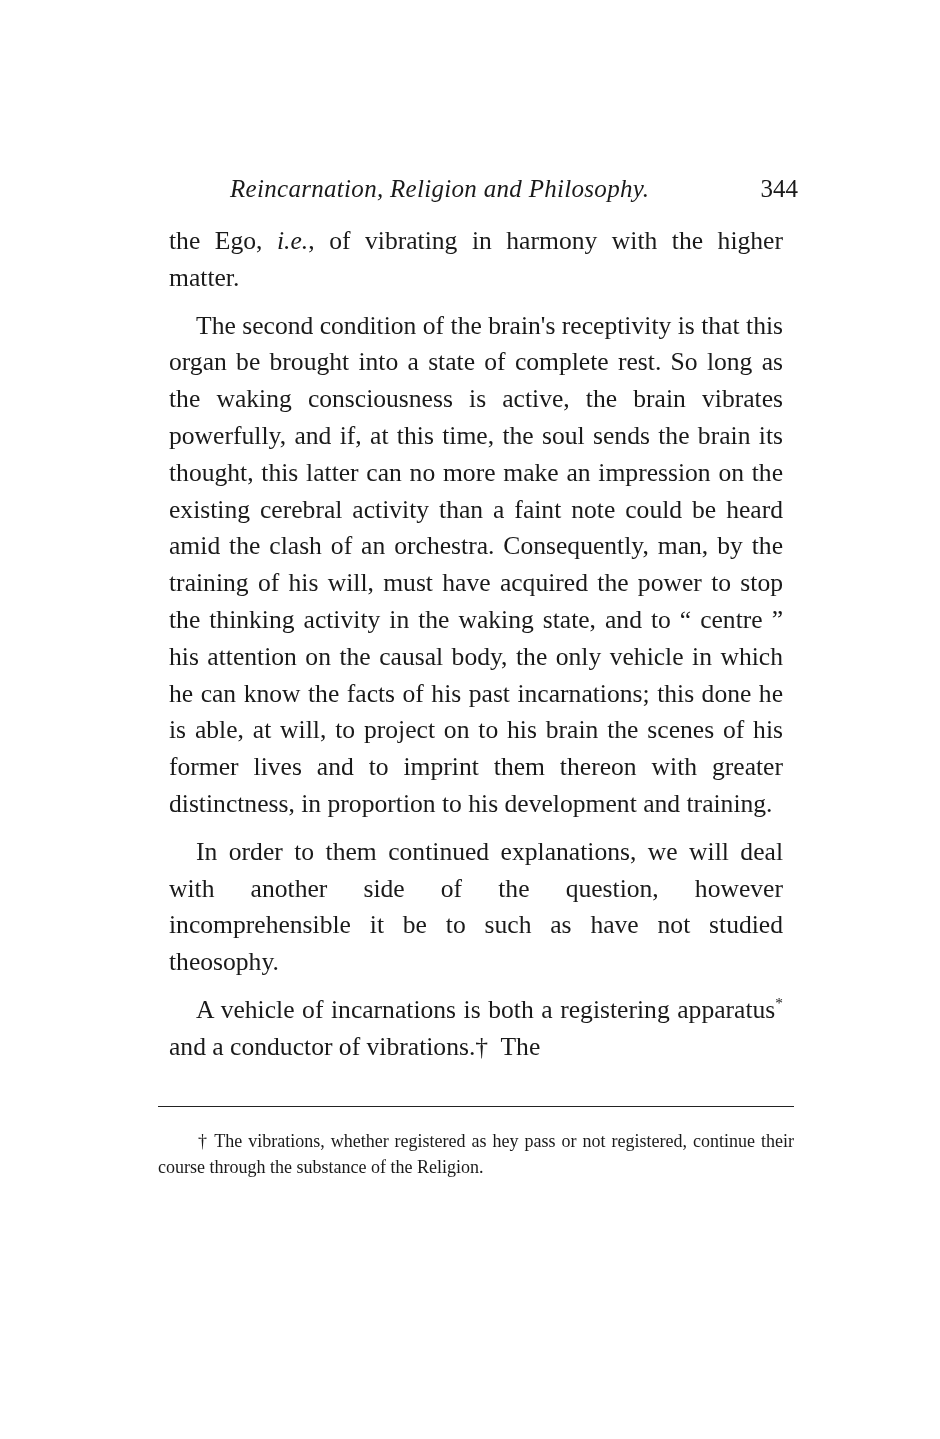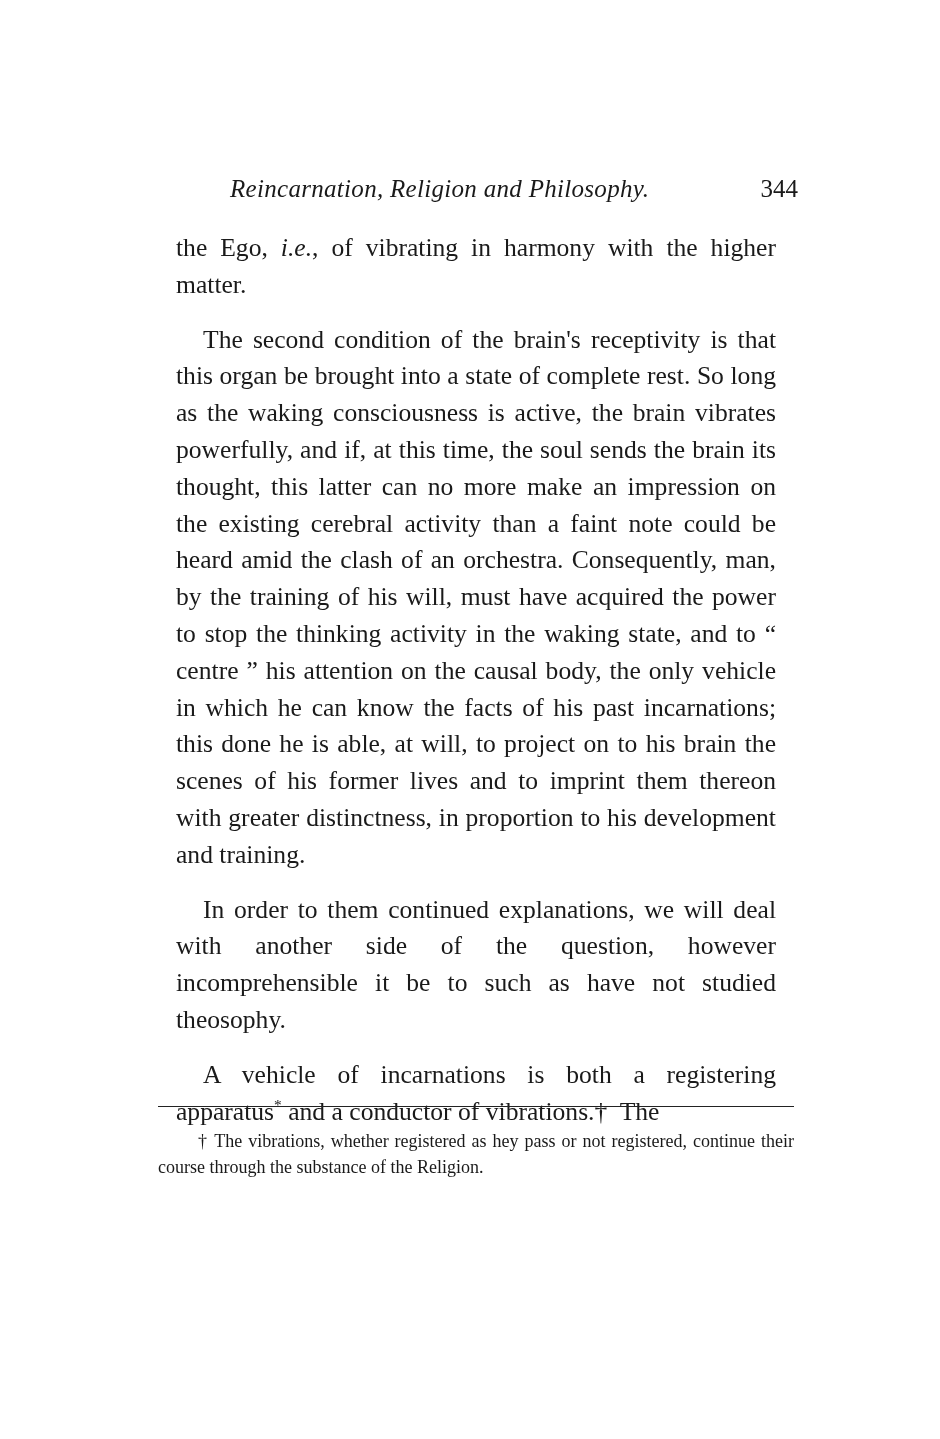--- a/index.html
+++ b/index.html
@@ -4,21 +4,21 @@
 <style>
   html, body { margin:0; padding:0; background:#ffffff; }
   body { width:940px; height:1439px; position:relative; overflow:hidden;
          font-family:"Liberation Serif", "DejaVu Serif", serif; color:#1a1a1a; }
   .header { position:absolute; top:155px; left:158px; width:640px; height:40px;
             font-size:25px;margin-top:20px; }
   .header .title { position:absolute; left:72px; top:0; font-style:italic; letter-spacing:0.3px; }
   .header .pagenum { position:absolute; right:0; top:0; }
   .body { position:absolute; top:212px; left:158px; width:636px;
           font-size:25.6px; line-height:36.8px; text-align:justify; }
-  .body p { margin:18px; }
+  .body p { margin:11px; }
   .body p.indent { text-indent:27px; }
   .body p.gap { margin-top:4px; }
   .rule { position:absolute; top:1106px; left:158px; width:636px; height:0;
           border-top:1.5px solid #222; }
   .footnotes { position:absolute; top:1128px; left:158px; width:636px;
                font-size:18px; line-height:26px; text-align:justify; }
   .footnotes p { margin:0 0 2px 0; }
   .footnotes p.fn { text-indent:40px; }
   sup { font-size:60%; vertical-align:super; line-height:0; }
 </style>

